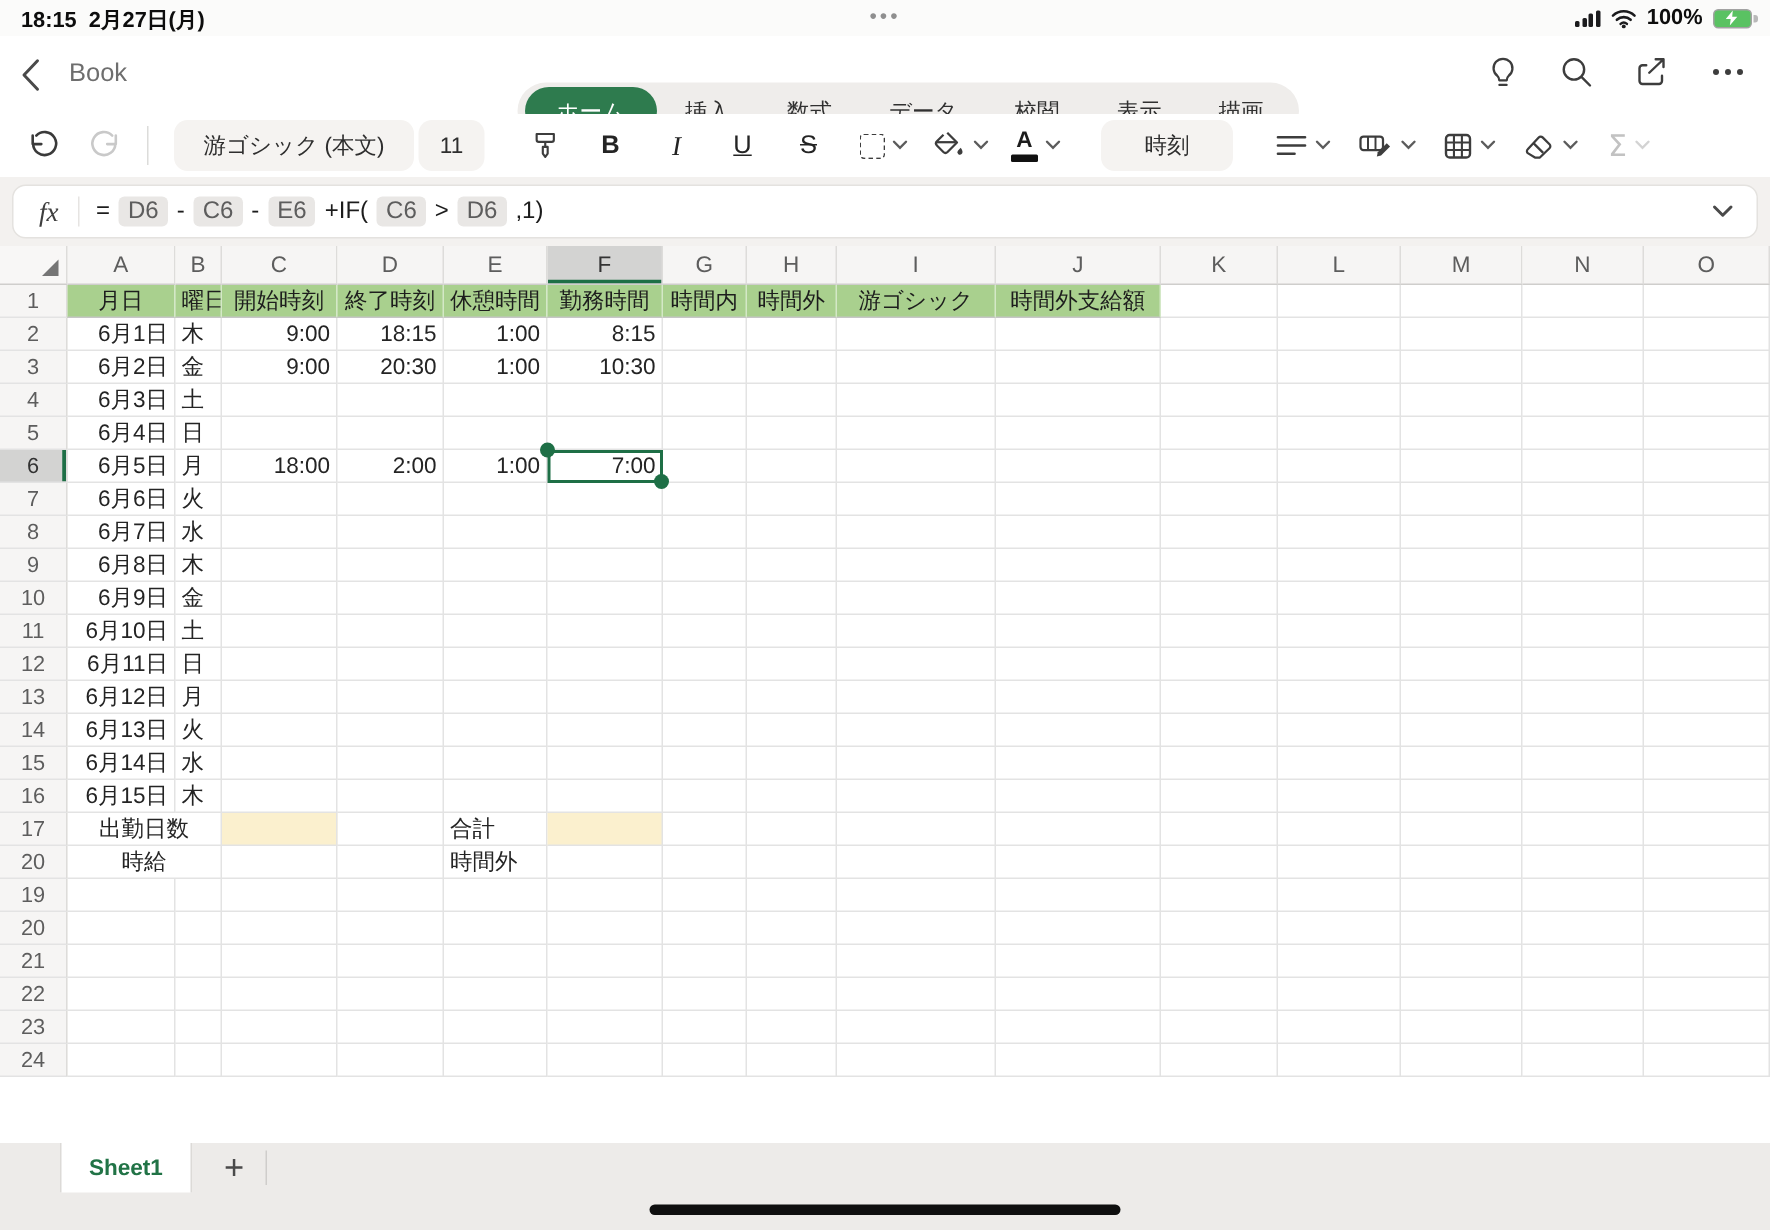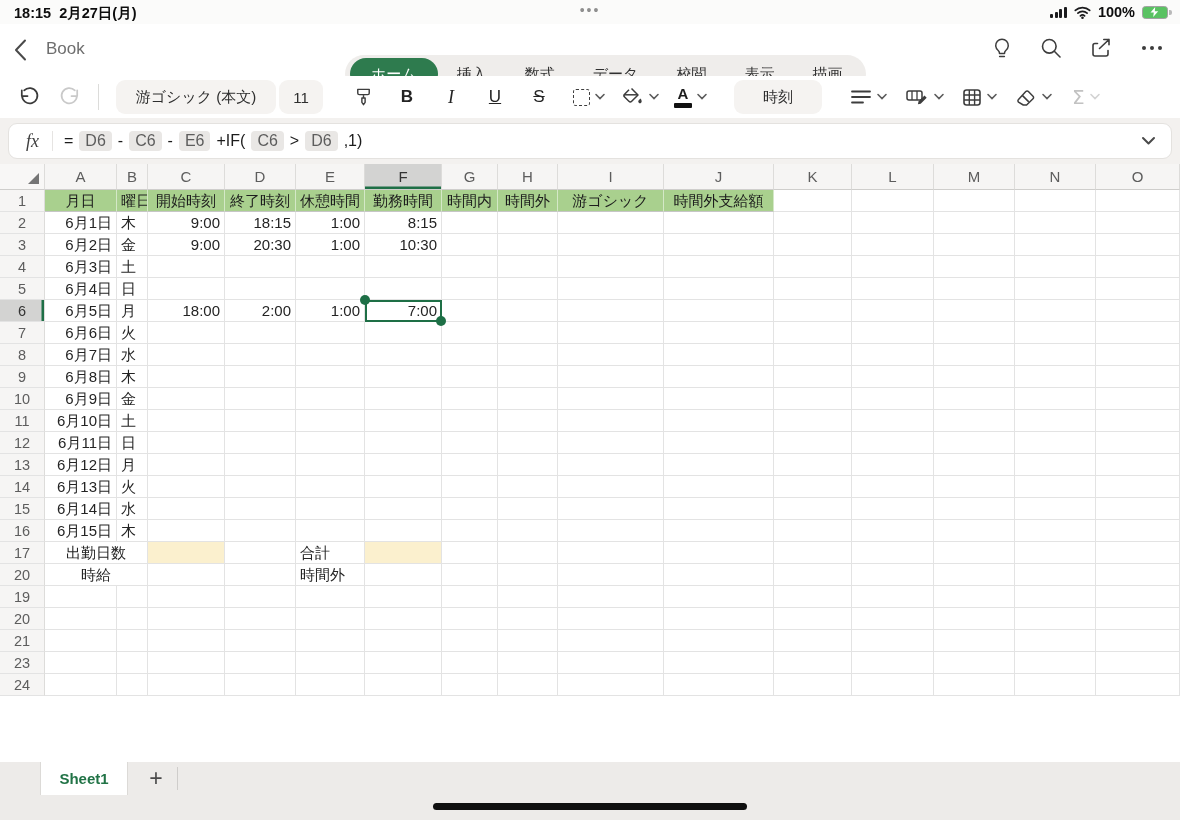--- a/index.html
+++ b/index.html
@@ -670,20 +670,38 @@
       <div class="c" style="width: 60px;"></div>
       <div class="c" style="width: 106px;"></div>
       <div class="c" style="width: 110px;"></div>
       <div class="c" style="width: 78px;"></div>
       <div class="c" style="width: 82px;"></div>
       <div class="c" style="width: 81px;"></div>
       <div class="c" style="width: 81px;"></div>
       <div class="c" style="width: 84px;"></div>
     </div>
     <div class="grow">
+      <div class="rowh">22</div>
+      <div class="c" style="width: 72px;"></div>
+      <div class="c" style="width: 31px;"></div>
+      <div class="c" style="width: 77px;"></div>
+      <div class="c" style="width: 71px;"></div>
+      <div class="c" style="width: 69px;"></div>
+      <div class="c" style="width: 77px;"></div>
+      <div class="c" style="width: 56px;"></div>
+      <div class="c" style="width: 60px;"></div>
+      <div class="c" style="width: 106px;"></div>
+      <div class="c" style="width: 110px;"></div>
+      <div class="c" style="width: 78px;"></div>
+      <div class="c" style="width: 82px;"></div>
+      <div class="c" style="width: 81px;"></div>
+      <div class="c" style="width: 81px;"></div>
+      <div class="c" style="width: 84px;"></div>
+    </div>
+    <div class="grow">
       <div class="rowh">23</div>
       <div class="c" style="width: 72px;"></div>
       <div class="c" style="width: 31px;"></div>
       <div class="c" style="width: 77px;"></div>
       <div class="c" style="width: 71px;"></div>
       <div class="c" style="width: 69px;"></div>
       <div class="c" style="width: 77px;"></div>
       <div class="c" style="width: 56px;"></div>
       <div class="c" style="width: 60px;"></div>
       <div class="c" style="width: 106px;"></div>

